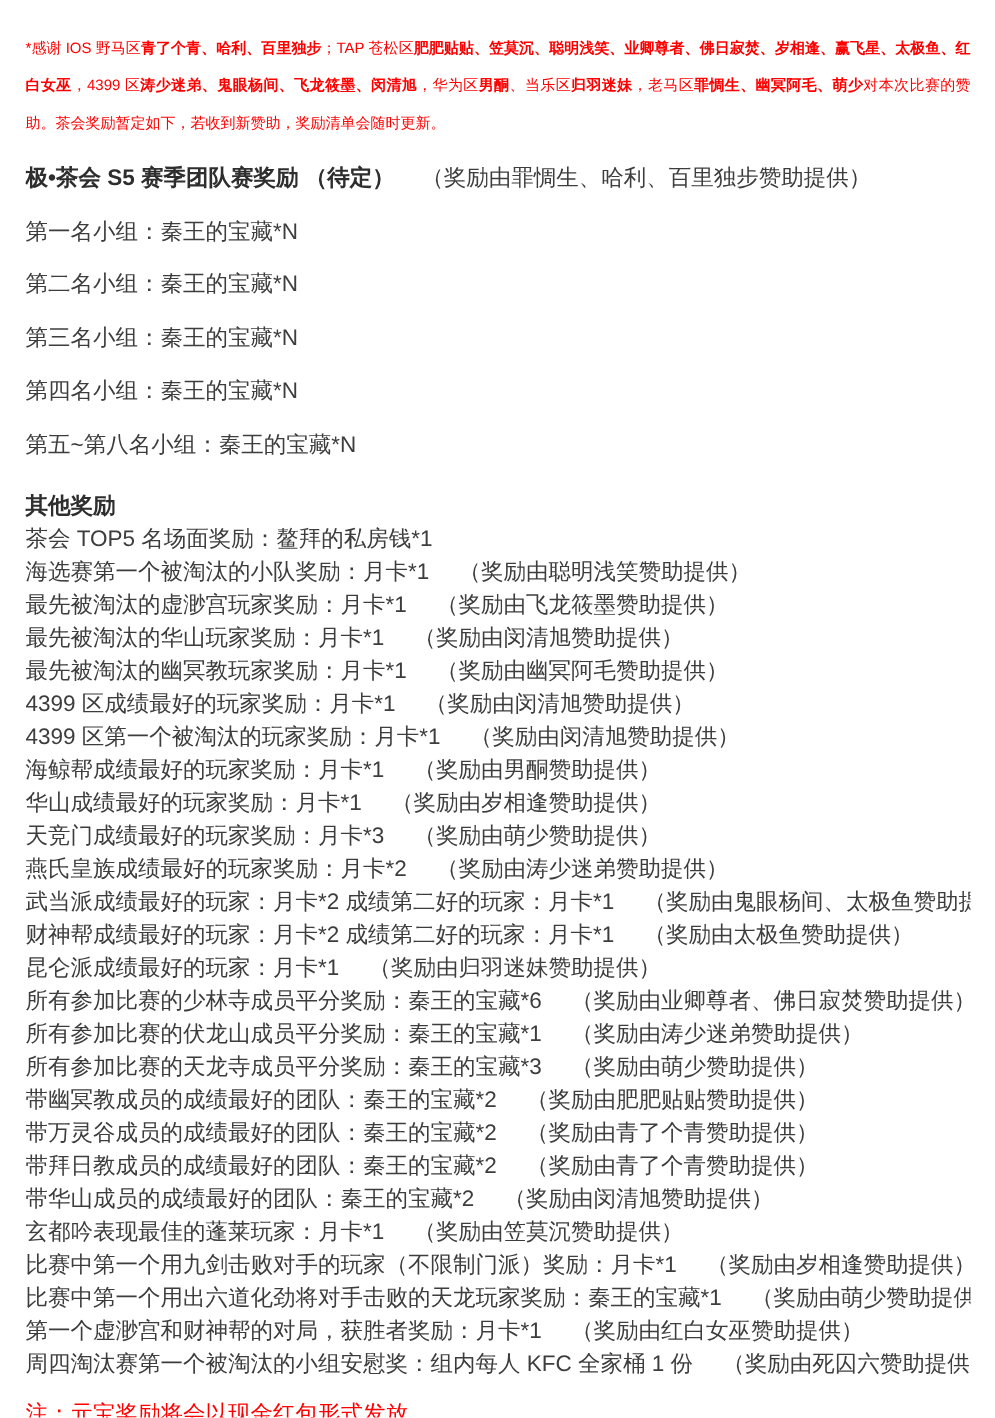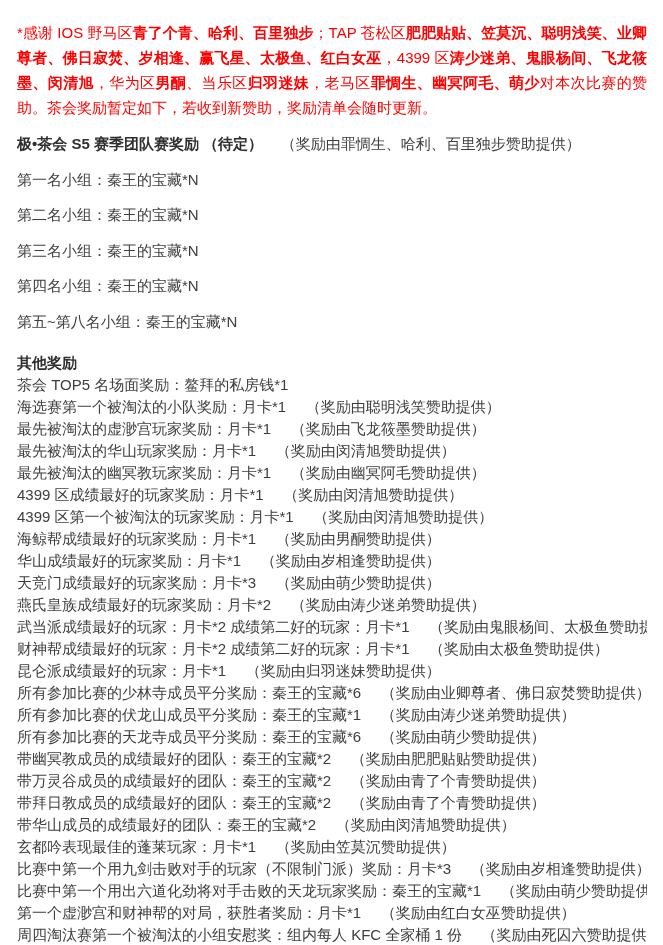--- a/index.html
+++ b/index.html
@@ -7,21 +7,21 @@
     width:663px; height:945px; overflow:hidden;
     background:#ffffff;
     font-family:"Liberation Sans", sans-serif;
     color:#3d3d3d;
   }
   .doc { padding:20px 16px 0 17px; }
 
   
   .intro {
     margin:0; padding:0;
-    font-size:15px; line-height:25px;
+    font-size:10px; line-height:25px;
     color:#ff0000;
     text-align:justify;
   }
   .intro b { font-weight:bold; }
 
   
   .line {
     font-size:15px; line-height:23.5px;
     white-space:nowrap; overflow:hidden;margin-top:12px;
   }
@@ -112,39 +112,39 @@
         <div class="oline">
         <span>昆仑派成绩最好的玩家：月卡*1</span><span class="note">（奖励由归羽迷妹赞助提供）</span>
       </div>
         <div class="oline">
         <span>所有参加比赛的少林寺成员平分奖励：秦王的宝藏*6</span><span class="note">（奖励由业卿尊者、佛日寂焚赞助提供）</span>
       </div>
         <div class="oline">
         <span>所有参加比赛的伏龙山成员平分奖励：秦王的宝藏*1</span><span class="note">（奖励由涛少迷弟赞助提供）</span>
       </div>
         <div class="oline">
-        <span>所有参加比赛的天龙寺成员平分奖励：秦王的宝藏*6</span><span class="note">（奖励由萌少赞助提供）</span>
+        <span>所有参加比赛的天龙寺成员平分奖励：秦王的宝藏*3</span><span class="note">（奖励由萌少赞助提供）</span>
       </div>
         <div class="oline">
         <span>带幽冥教成员的成绩最好的团队：秦王的宝藏*2</span><span class="note">（奖励由肥肥贴贴赞助提供）</span>
       </div>
         <div class="oline">
         <span>带万灵谷成员的成绩最好的团队：秦王的宝藏*2</span><span class="note">（奖励由青了个青赞助提供）</span>
       </div>
         <div class="oline">
         <span>带拜日教成员的成绩最好的团队：秦王的宝藏*2</span><span class="note">（奖励由青了个青赞助提供）</span>
       </div>
         <div class="oline">
         <span>带华山成员的成绩最好的团队：秦王的宝藏*2</span><span class="note">（奖励由闵清旭赞助提供）</span>
       </div>
         <div class="oline">
         <span>玄都吟表现最佳的蓬莱玩家：月卡*1</span><span class="note">（奖励由笠莫沉赞助提供）</span>
       </div>
         <div class="oline">
-        <span>比赛中第一个用九剑击败对手的玩家（不限制门派）奖励：月卡*3</span><span class="note">（奖励由岁相逢赞助提供）</span>
+        <span>比赛中第一个用九剑击败对手的玩家（不限制门派）奖励：月卡*1</span><span class="note">（奖励由岁相逢赞助提供）</span>
       </div>
         <div class="oline">
         <span>比赛中第一个用出六道化劲将对手击败的天龙玩家奖励：秦王的宝藏*1</span><span class="note">（奖励由萌少赞助提供）</span>
       </div>
         <div class="oline">
         <span>第一个虚渺宫和财神帮的对局，获胜者奖励：月卡*1</span><span class="note">（奖励由红白女巫赞助提供）</span>
       </div>
         <div class="oline">
         <span>周四淘汰赛第一个被淘汰的小组安慰奖：组内每人 KFC 全家桶 1 份</span><span class="note">（奖励由死囚六赞助提供）</span>
       </div>

